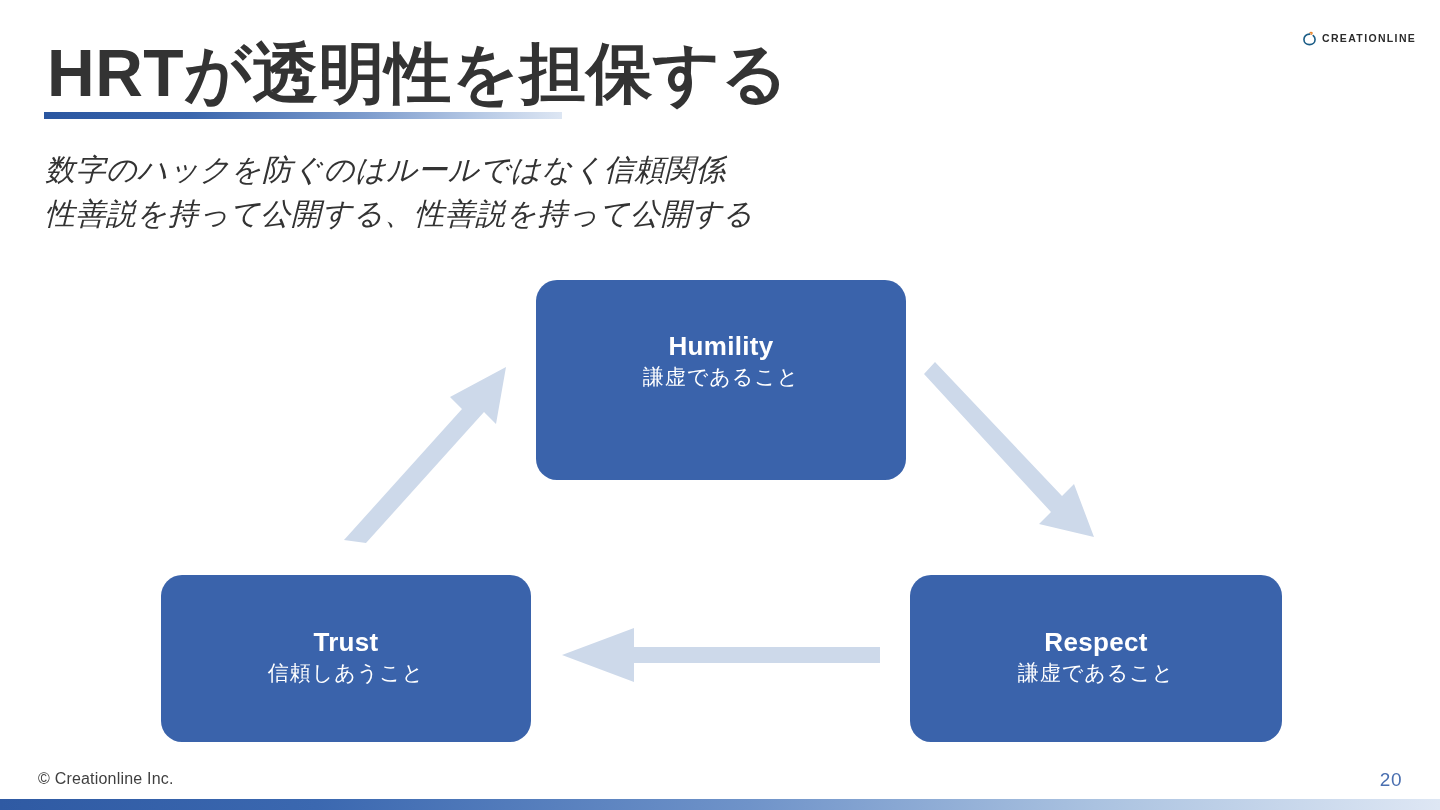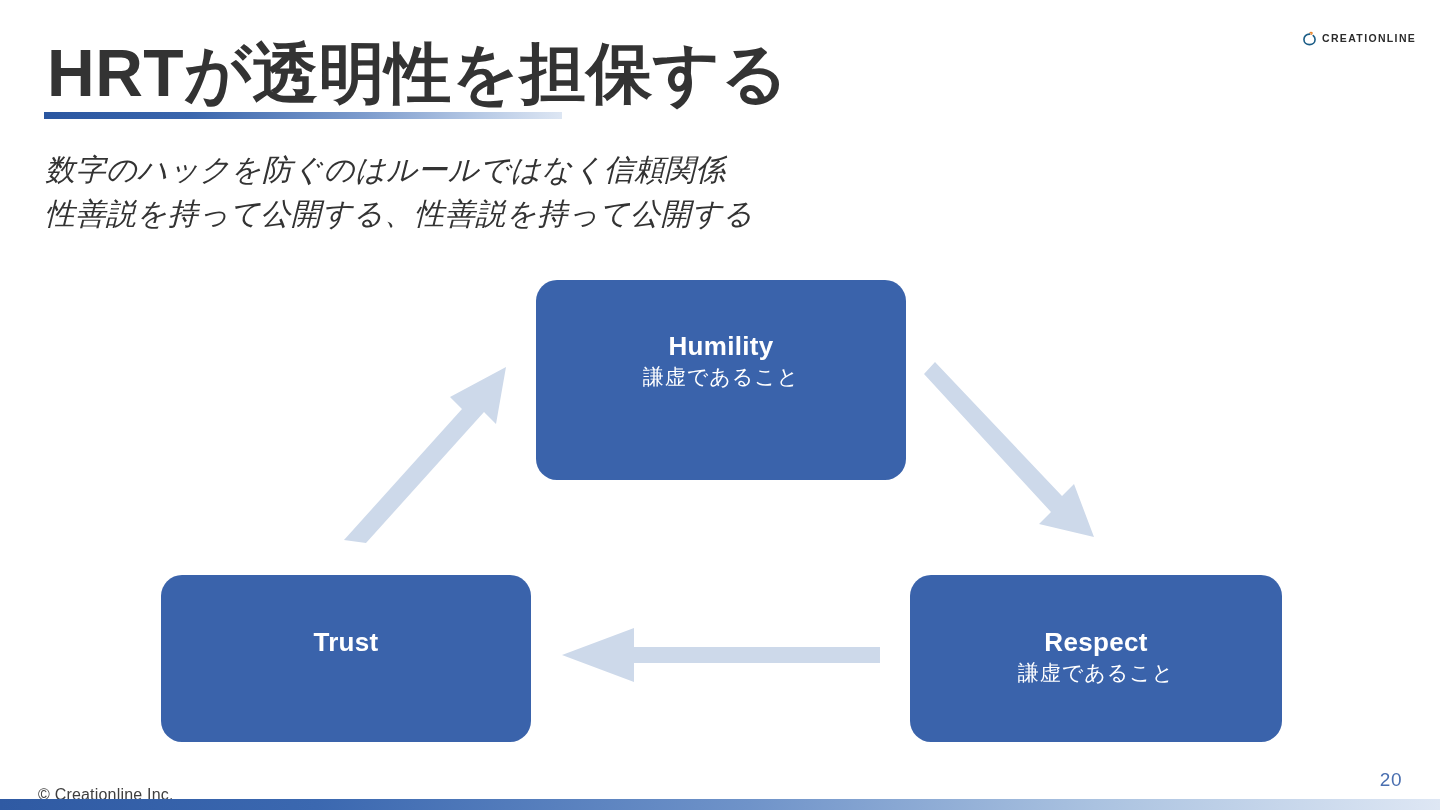--- a/index.html
+++ b/index.html
@@ -129,21 +129,20 @@
   }
 
   
   .footer-copyright {
     position: absolute;
     left: 38px;
     top: 770px;
     font-size: 16px;
     color: #3f3f3f;
     letter-spacing: 0.2px;
-    margin-top: 16px;
   }
   .footer-pageno {
     position: absolute;
     right: 38px;
     top: 769px;
     font-size: 19px;
     color: #4a6fb0;
     letter-spacing: 0.5px;
   }
   .footer-bar {
@@ -203,20 +202,21 @@
     <div class="node" id="node-respect">
       <div class="node-inner">
         <div class="node-en">Respect</div>
         <div class="node-ja">謙虚であること</div>
       </div>
     </div>
 
     <div class="node" id="node-trust">
       <div class="node-inner">
         <div class="node-en">Trust</div>
+        <div class="node-ja">信頼しあうこと</div>
       </div>
     </div>
 
   </div>
 
   <div class="footer-copyright">© Creationline Inc.</div>
   <div class="footer-pageno">20</div>
   <div class="footer-bar"></div>
 
 </div>

